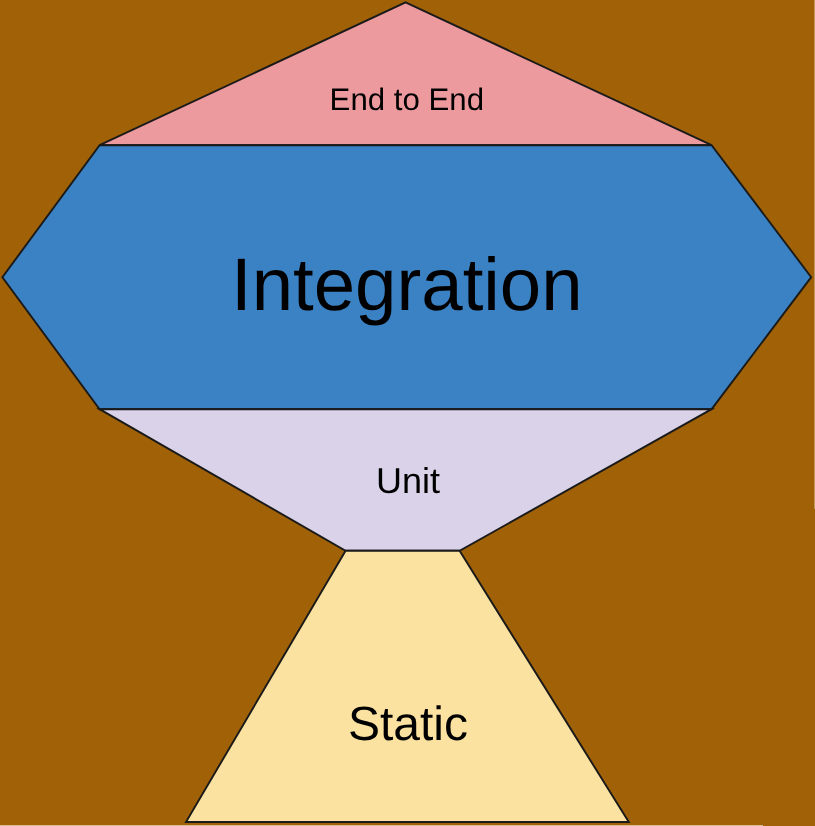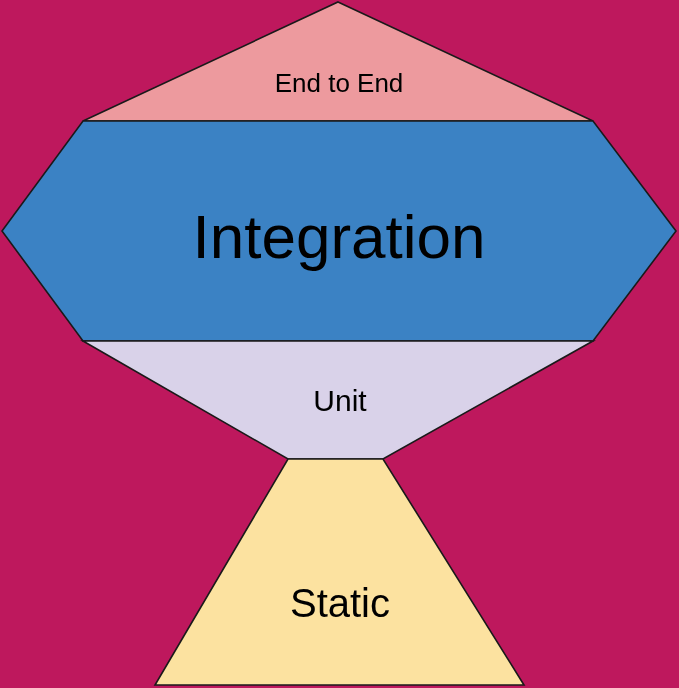--- a/index.html
+++ b/index.html
@@ -40,21 +40,21 @@
     font-weight: 400;
   }
   .label-e2e   { font-size: 26px; }
   .label-integ { font-size: 62px; }
   .label-unit  { font-size: 30px; }
   .label-static{ font-size: 40px; }
 </style>
 </head>
 <body style="background: rgb(255, 255, 255);">
 
-<div id="trophy-canvas" style="background: #be185d;">
+<div id="trophy-canvas" style="background: #a16207;">
   <svg id="trophy-svg" viewBox="0 0 679 688" xmlns="http://www.w3.org/2000/svg">
 
     <polygon class="layer-shape" points="338,2 593,121 83,121" fill="#ED9A9E" stroke="#1a1a1a"></polygon>
 
     <polygon class="layer-shape" points="83,121 593,121 676,231 593,341 83,341 2,231" fill="#3B82C4" stroke="#1a1a1a"></polygon>
 
     <polygon class="layer-shape" points="83,341 593,341 383,459 288,459" fill="#D9D2E9" stroke="#1a1a1a"></polygon>
 
     <polygon class="layer-shape" points="288,459 383,459 524,685 155,685" fill="#FCE2A0" stroke="#1a1a1a"></polygon>
 

